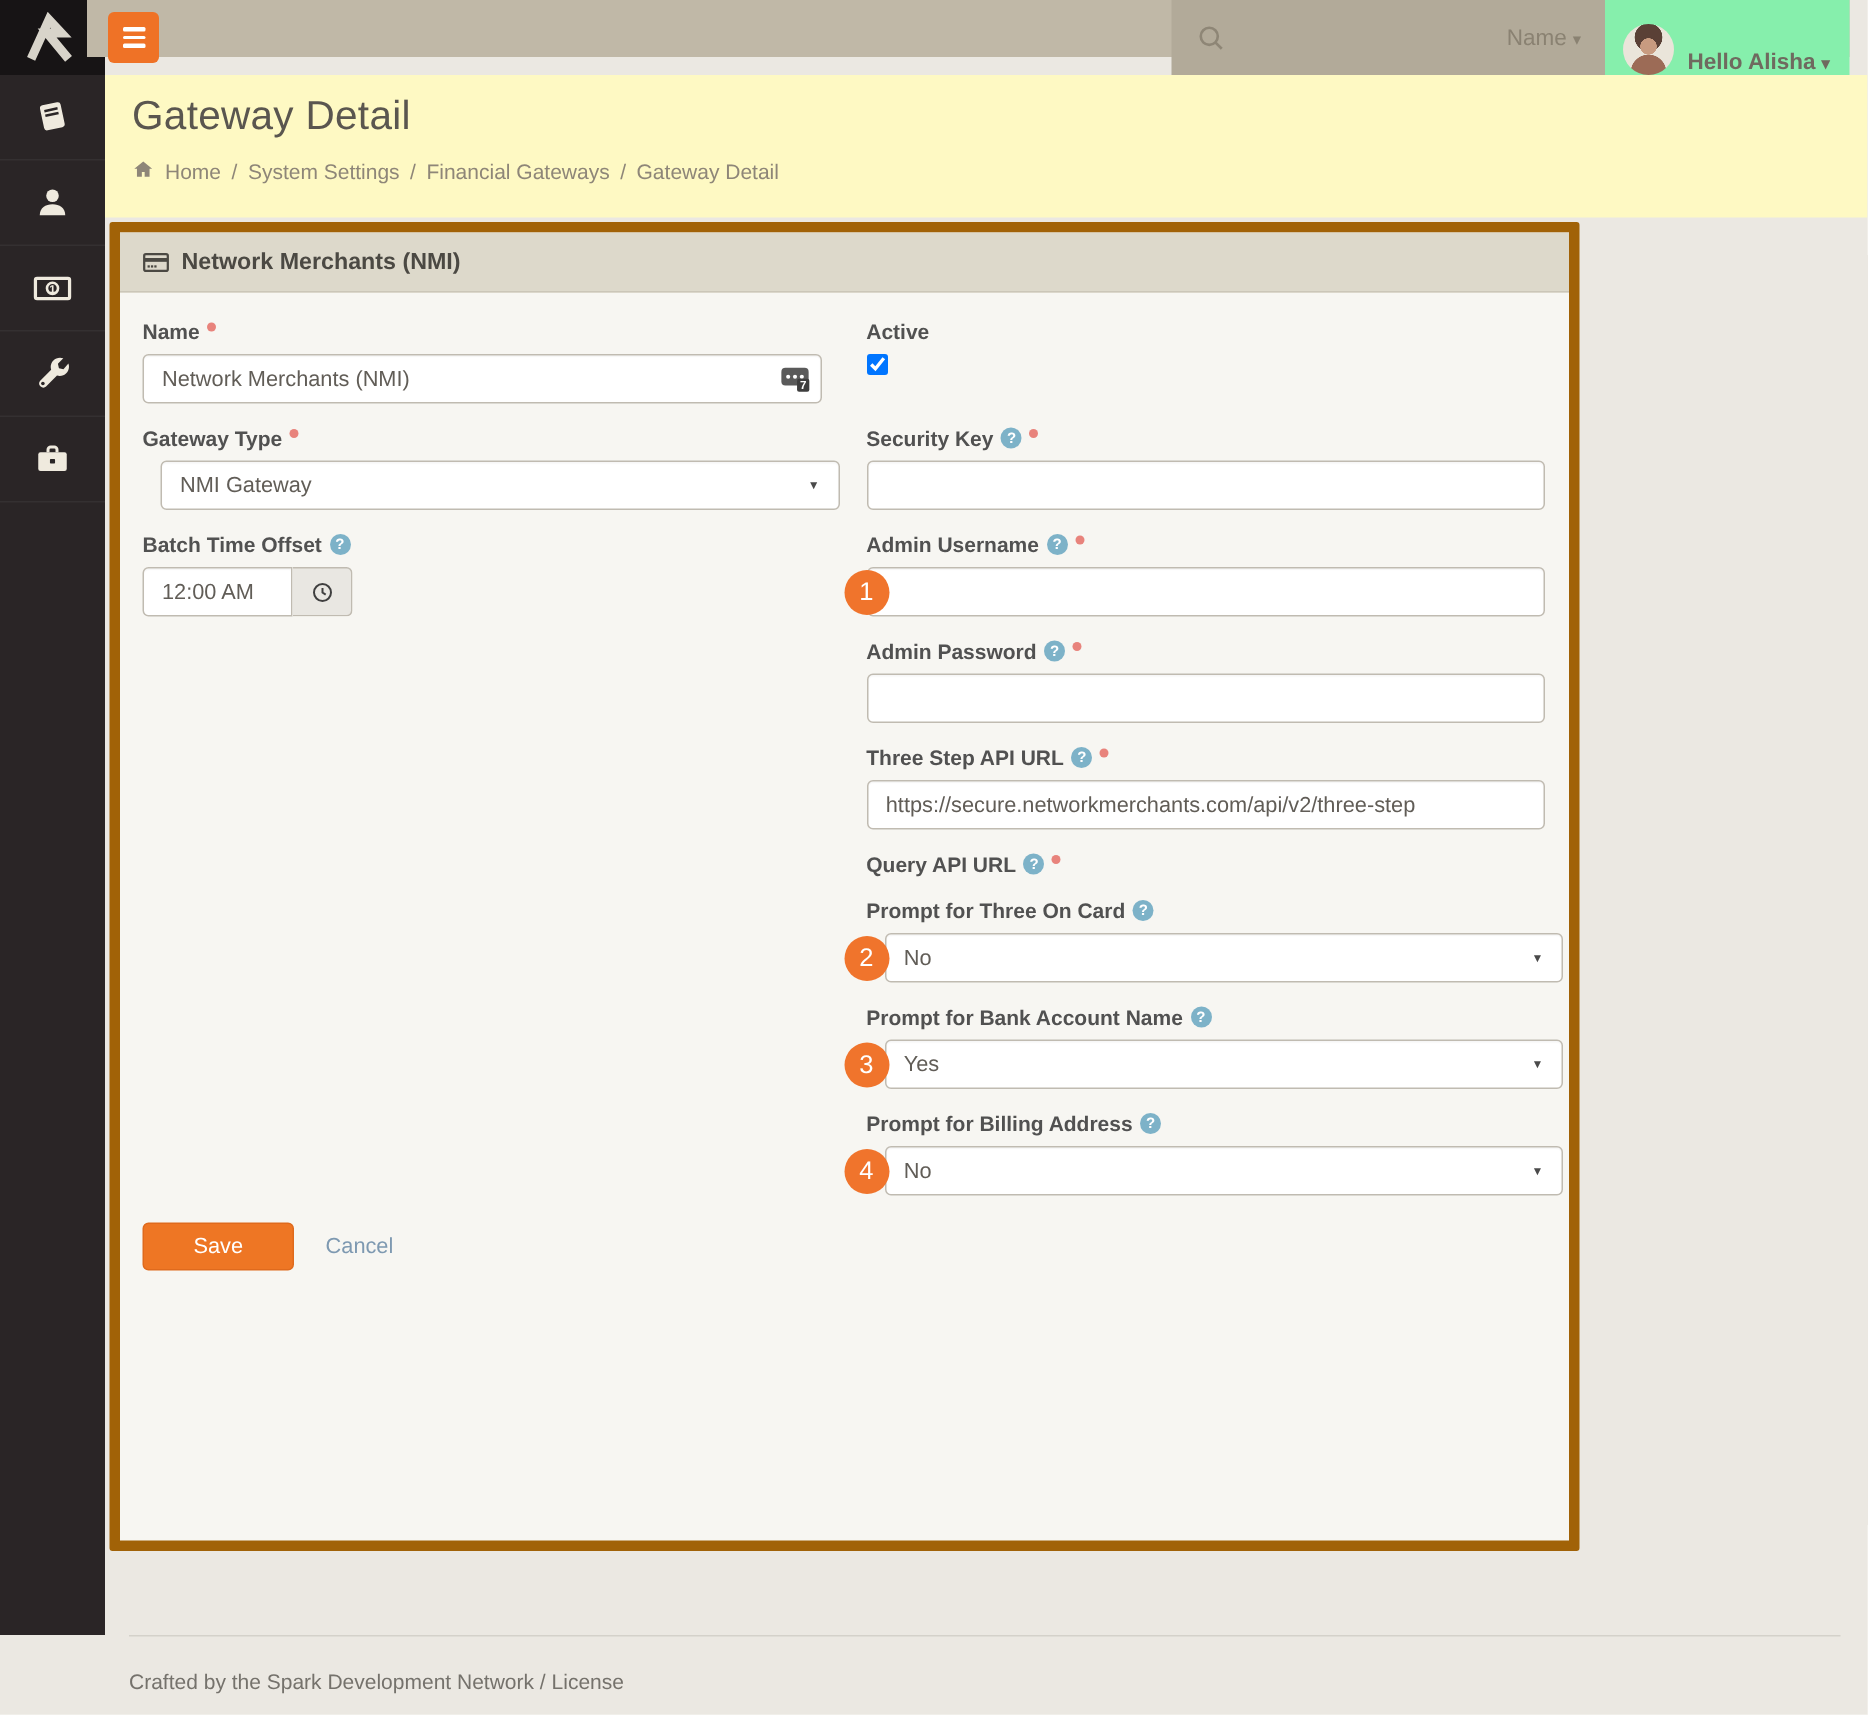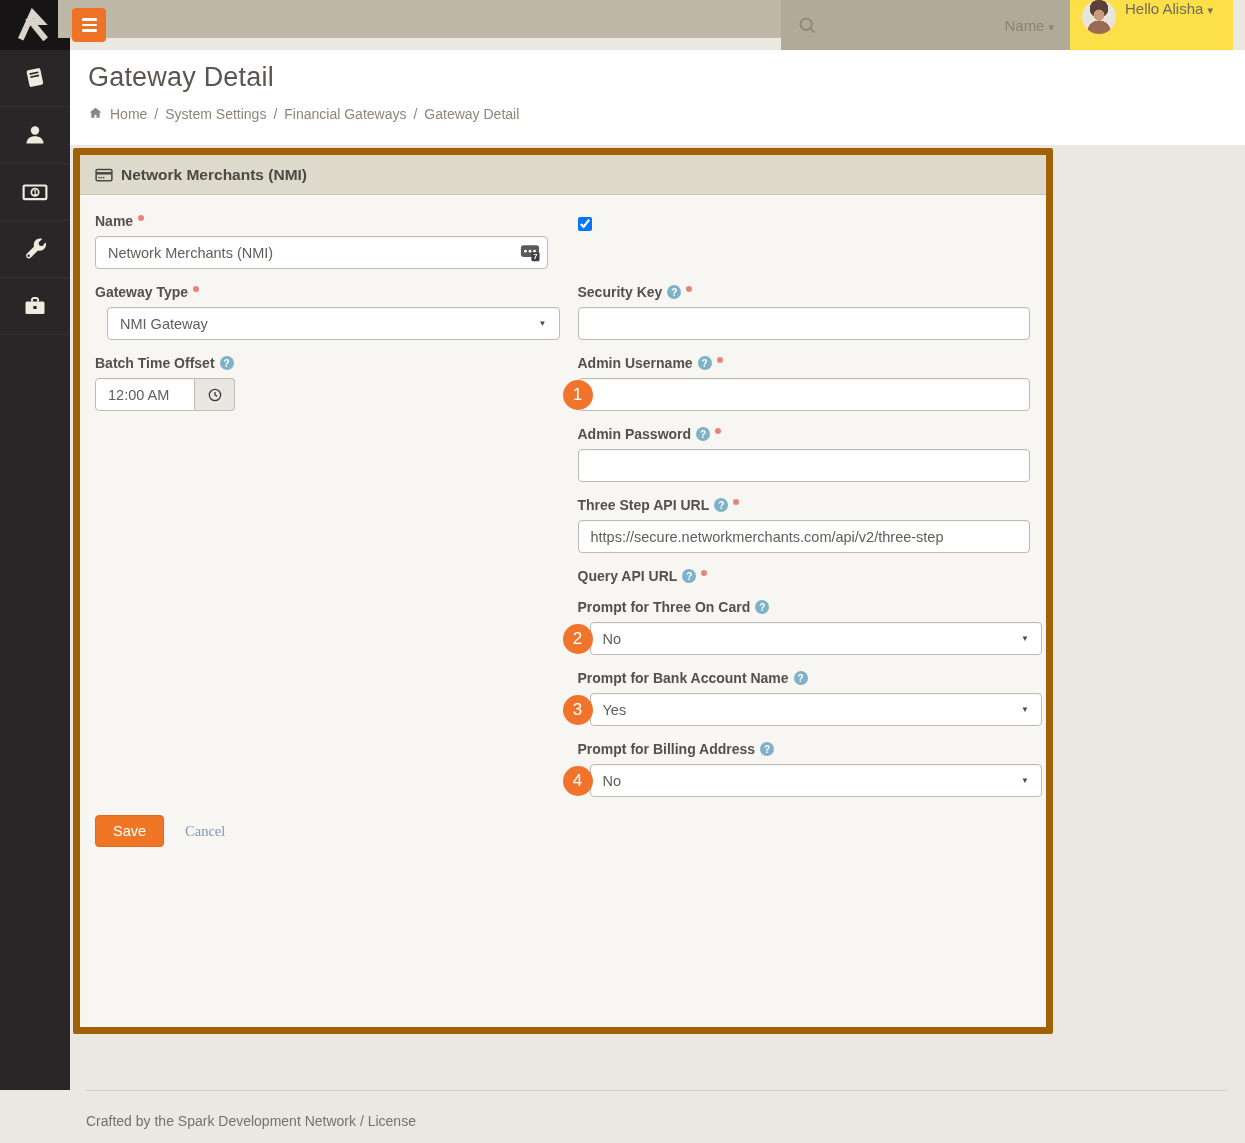--- a/index.html
+++ b/index.html
@@ -19,33 +19,33 @@
   .side-item svg { display:block; }
 
   
   .topbar { position:absolute; left:58px; top:0; width:1175px; height:38px; background:#c0b8a7; }
   .menu-btn { position:absolute; left:14px; top:8px; width:34px; height:34px; background:#ef7226; border:none; border-radius:4px; cursor:pointer; display:flex; flex-direction:column; align-items:center; justify-content:center; gap:3px; }
   .menu-btn i { display:block; width:15px; height:2.6px; background:#fff; border-radius:1px; }
   .search-zone { position:absolute; left:723px; top:0; width:289px; height:50px; background:#b2aa99; display:flex; align-items:center; }
   .search-zone .sicon { margin-left:16px; display:flex; cursor:pointer; }
   .name-dd { margin-left:auto; margin-right:16px; font-size:15px; color:#8a8272; cursor:pointer; white-space:nowrap; }
   .name-dd .caret { font-size:11px; margin-left:4px; }
-  .user-zone { position:absolute; right:0; top:0; width:163px; height:50px; background:#fde047; display:flex; align-items:flex-start; cursor:pointer; }
+  .user-zone { position:absolute; right:0; top:0; width:163px; height:50px; background:#86efac; display:flex; align-items:flex-end; cursor:pointer;font-weight:bold; }
   .avatar { width:34px; height:34px; border-radius:50%; margin-left:12px; flex:0 0 auto;
     background:
       radial-gradient(circle at 50% 44%, #c89b80 0 21%, rgba(0,0,0,0) 22%),
       radial-gradient(circle at 50% 26%, #5a4036 0 30%, rgba(0,0,0,0) 31%),
       radial-gradient(circle at 50% 95%, #9c6b56 0 32%, rgba(0,0,0,0) 33%),
       #eae5da;
   }
   .hello { margin-left:9px; font-size:15px; color:#6f6a5f; white-space:nowrap; }
   .hello .caret { font-size:11px; margin-left:4px; }
 
   
-  .title-band { position:absolute; left:70px; top:50px; width:1175px; height:95px; background:#ffffff; }
+  .title-band { position:absolute; left:70px; top:50px; width:1175px; height:95px; background:#fef9c3; }
   .page-title { position:absolute; left:18px; top:12px; font-size:27px; font-weight:300; color:#5a564f; letter-spacing:0.2px; }
   .breadcrumb { position:absolute; left:18px; top:56px; font-size:14px; color:#8e8678; display:flex; align-items:flex-start; gap:7px; }
   .breadcrumb .crumb { cursor:pointer; }
   .breadcrumb .crumb.current { cursor:default; }
   .breadcrumb .sep { color:#8e8678; }
   .breadcrumb svg { display:block; }
 
   
   .panel { position:absolute; left:73px; top:148px; width:980px; min-height:886px; background:#f7f6f2; border:7px solid #a16207; border-radius:2px; }
   .panel-header { height:40px; background:#ddd9cb; border-bottom:1px solid #cbc6b8; display:flex; align-items:center; gap:8px; padding:0 15px; }
@@ -75,22 +75,22 @@
   .checkbox-row { margin-top:4px; }
   .checkbox-row input { width:14px; height:14px; cursor:pointer; }
 
   .input-group { display:flex; width:140px; }
   .input-group .control { width:100px; border-radius:4px 0 0 4px; }
   .addon { width:40px; height:33px; border:1px solid #c0bbb1; border-left:none; border-radius:0 4px 4px 0; background:#e9e7e2; display:flex; align-items:center; justify-content:center; cursor:pointer; }
 
   .badge { position:absolute; left:-15px; top:50%; transform:translateY(-50%); width:30px; height:30px; border-radius:50%; background:#f0742c; color:#fff; font-size:17px; display:flex; align-items:center; justify-content:center; z-index:3; }
 
   .actions { margin-top:3px; display:flex; align-items:center; }
-  .btn-save { background:#ee7624; border:1px solid #df6a1d; color:#fff; font-family:"Liberation Sans", sans-serif; font-size:14.5px; padding:7px 17px; border-radius:4px; cursor:pointer; }
-  .btn-cancel { margin-left:21px; color:#7e99b1; font-size:14.5px; cursor:pointer; background:none; border:none; font-family:Liberation Serif, serif; }
+  .btn-save { background:#ee7624; border:1px solid #df6a1d; color:#fff; font-family:"Liberation Sans", sans-serif; font-size:14.5px; padding:7px 33px; border-radius:4px; cursor:pointer; }
+  .btn-cancel { margin-left:21px; color:#7e99b1; font-size:14.5px; cursor:pointer; background:none; border:none; font-family:Liberation Sans, sans-serif; }
 
   
   .footer-divider { position:absolute; left:86px; top:1090px; width:1141px; border-top:1px solid #d4d1ca; }
   .footer { position:absolute; left:86px; top:1113px; font-size:14px; color:#75726c; }
   .footer .lic { cursor:pointer; }
 </style>
 </head>
 <body>
 
 <div class="sidebar">
@@ -201,20 +201,23 @@
               <circle cx="6" cy="8.5" r="1.5" fill="#fff"></circle>
               <circle cx="11" cy="8.5" r="1.5" fill="#fff"></circle>
               <circle cx="16" cy="8.5" r="1.5" fill="#fff"></circle>
               <rect x="12.5" y="10" width="9" height="9.5" rx="1.5" fill="#3e3e3e"></rect>
               <text x="17" y="17.6" text-anchor="middle" font-size="8.5" font-weight="bold" fill="#fff" font-family="Liberation Sans, sans-serif">7</text>
             </svg>
           </span>
         </div>
       </div>
       <div class="field">
+        <div class="lblrow">
+          <label>Active</label>
+        </div>
         <div class="checkbox-row">
           <input type="checkbox" checked="" style="">
         </div>
       </div>
     </div>
 
 
     <div class="grid-2">
       <div class="field">
         <div class="lblrow">

